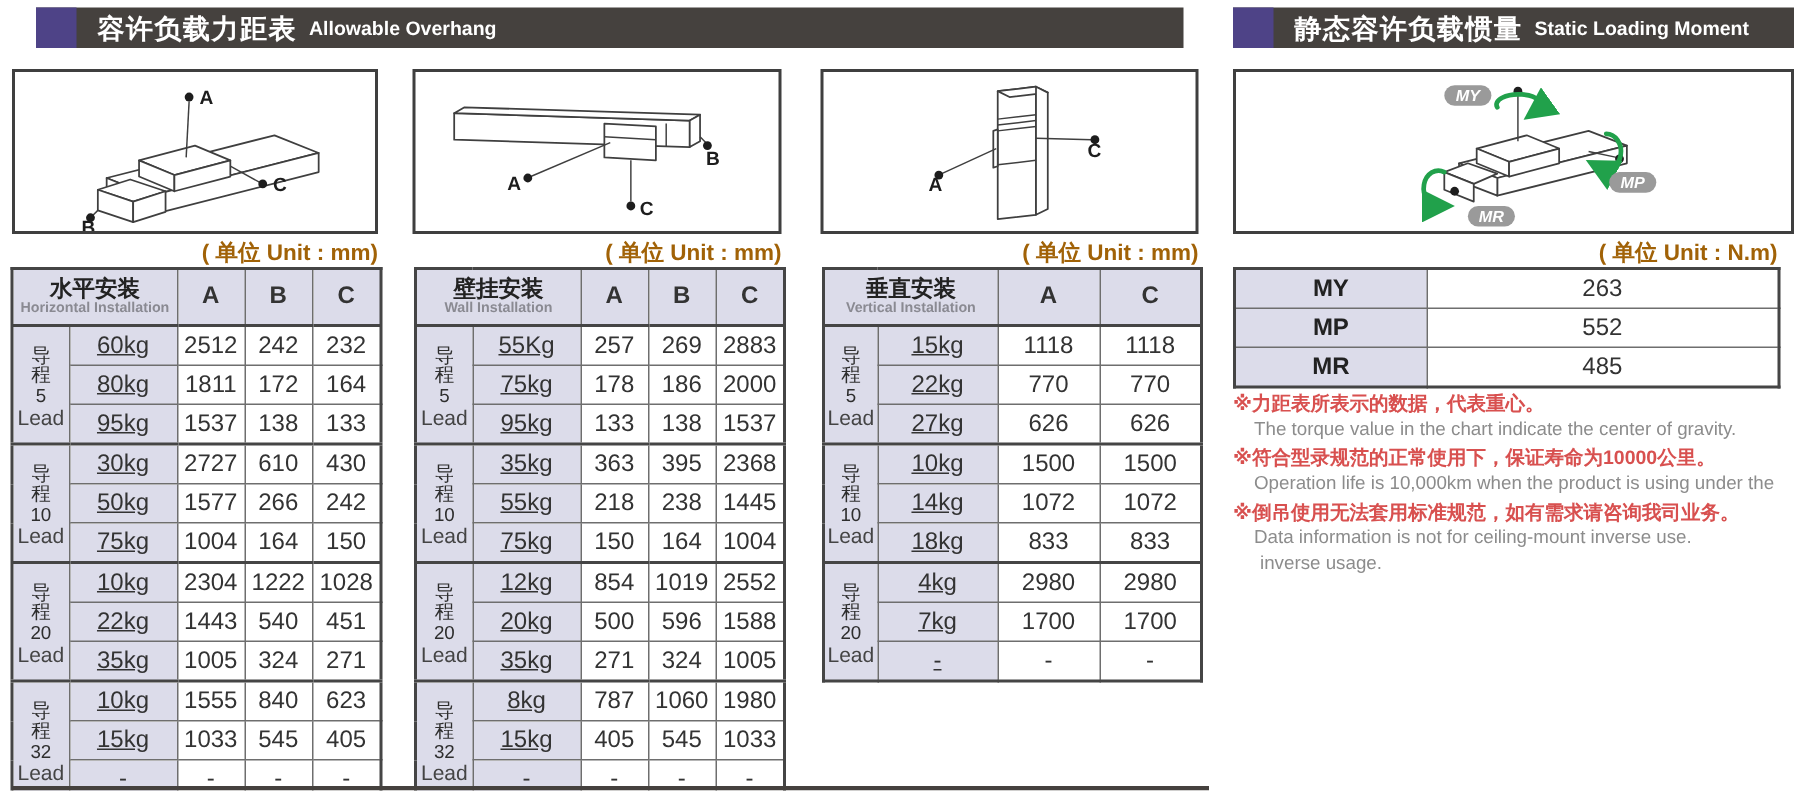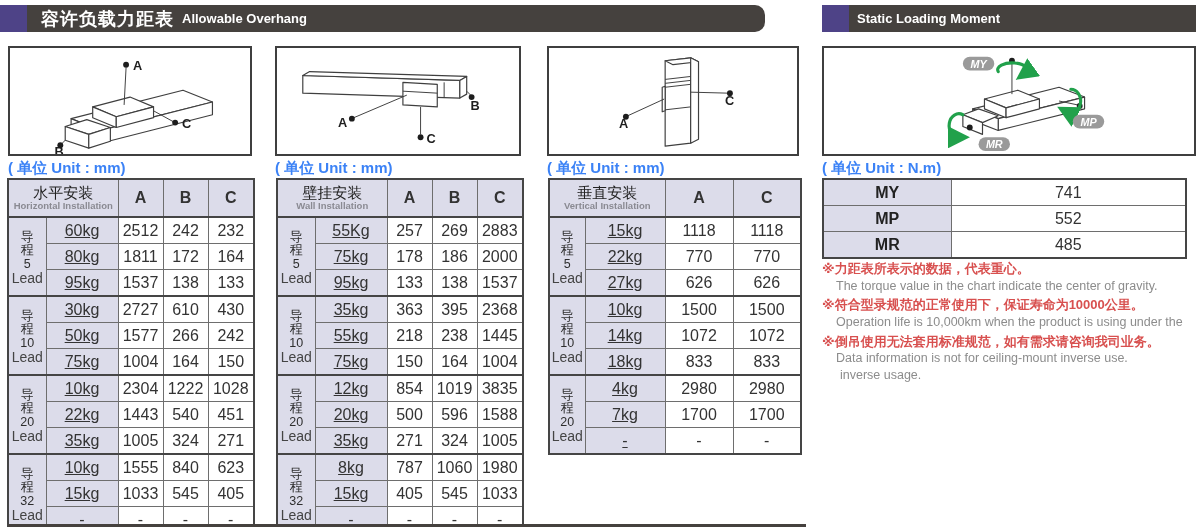--- a/index.html
+++ b/index.html
@@ -2,48 +2,48 @@
 <html style="--purple: #4e4387; --bar_bg: #45413e; --header_cell_bg: #dcdcea; --note_red: #d8504f; --note_gray: #8c8c8c; --green: #21a14b;"><head>
 <meta charset="utf-8">
 <style>
   html,body{margin:0;padding:0;background:#fff;}
   body{width:1200px;height:527px;position:relative;overflow:hidden;
        font-family:"Liberation Sans","DejaVu Sans",sans-serif;color:#333;}
 
   
   .bar{position:absolute;top:5px;height:27px;background:var(--bar_bg,#45413e);
        display:flex;align-items:center;color:#fff;}
-  .bar-left{left:0;width:765px;border-radius:10px;}
+  .bar-left{left:24px;width:765px;}
   .bar-right{left:822px;width:374px;}
   .bar .sq{width:27px;height:27px;background:var(--purple,#4e4387);flex:0 0 auto;}
   .bar .tzh{font-size:18px;font-weight:bold;letter-spacing:1px;margin-left:14px;white-space:nowrap;}
   .bar .ten{font-size:13px;font-weight:bold;margin-left:8px;white-space:nowrap;}
 
   
   .diagram-box{position:absolute;top:46px;height:110px;border:2px solid #3f3f3f;
                background:#fff;box-sizing:border-box;}
   .db1{left:8px;width:244px;} .db2{left:275px;width:246px;}
   .db3{left:547px;width:252px;} .db4{left:822px;width:374px;}
   .diagram-box svg{display:block;width:100%;height:100%;}
 
   
   .unit-label{position:absolute;top:159px;height:17px;font-size:15px;font-weight:600;
-              color:#3b82f6;text-align:left;white-space:nowrap;}
+              color:#a16207;text-align:right;white-space:nowrap;}
   .u1{left:8px;width:244px;} .u2{left:275px;width:246px;}
   .u3{left:547px;width:252px;} .u4{left:822px;width:363px;}
 
   
   table{border-collapse:collapse;table-layout:fixed;position:absolute;background:#fff;}
   .dtable{border:2px solid #454545;}
   .dtable th,.dtable td{border:1px solid #6e6e6e;padding:0;text-align:center;
                         vertical-align:middle;overflow:hidden;}
   .dtable th{border-bottom:2px solid #454545;background:var(--header_cell_bg,#dcdcea);height:36px;}
   .dtable td{height:25px;font-size:16px;color:#333;}
   tr.gt td{border-top:2px solid #454545;}
-  .namecell .tzh{font-size:15px;font-weight:normal;color:#222;line-height:1.1;}
+  .namecell .tzh{font-size:15px;font-weight:bold;color:#222;line-height:1.1;}
   .namecell .ten{font-size:9.5px;color:#8a8a92;line-height:1.1;}
   .colhead{font-size:16px;font-weight:600;color:#333;}
   .leadcell,.wcell{background:var(--header_cell_bg,#dcdcea);}
   .wcell{font-size:15px;color:#2e2e2e;text-decoration:underline;}
   .leadcell{line-height:1.02;padding:1px 0;}
   .leadcell .lz{width:15px;margin:2px auto;word-break:break-all;font-size:13px;color:#2e2e2e;}
   .leadcell .ln{font-size:12.5px;color:#2e2e2e;}
   .leadcell .le{font-size:14px;color:#444;}
   .t1{left:7px;top:178px;width:246px;}
   .t2{left:276px;top:178px;width:246px;}
@@ -74,20 +74,21 @@
 </head>
 <body>
 
 <div class="bar bar-left">
   <div class="sq"></div>
   <div class="tzh">容许负载力距表</div>
   <div class="ten">Allowable Overhang</div>
 </div>
 <div class="bar bar-right">
   <div class="sq"></div>
+  <div class="tzh">静态容许负载惯量</div>
   <div class="ten">Static Loading Moment</div>
 </div>
 
 <div class="diagram-box db1">
   <svg viewBox="0 0 244 108">
     <polygon class="ln-art" points="62,72 176,43 206,55 92,84"></polygon>
     <polygon class="ln-art" points="92,84 206,55 206,68 92,97"></polygon>
     <polygon class="ln-art" points="62,72 92,84 92,97 62,85"></polygon>
     <polygon class="ln-art" points="56,80 78,73 102,81 80,88"></polygon>
     <polygon class="ln-art" points="56,80 80,88 80,102 56,94"></polygon>
@@ -366,21 +367,21 @@
     </tr>
     <tr class="gt">
       <td class="leadcell" rowspan="3">
         <div class="lz">导程</div>
         <div class="ln">20</div>
         <div class="le">Lead</div>
       </td>
       <td class="wcell">12kg</td>
       <td>854</td>
       <td>1019</td>
-      <td>3835</td>
+      <td>2552</td>
     </tr>
     <tr>
       <td class="wcell">20kg</td>
       <td>500</td>
       <td>596</td>
       <td>1588</td>
     </tr>
     <tr>
       <td class="wcell">35kg</td>
       <td>271</td>
@@ -495,21 +496,21 @@
 </table>
 
 <table class="dtable tm">
   <colgroup>
       <col style="width:128px">
       <col style="width:235px">
     </colgroup>
   <tbody>
     <tr>
       <td class="mlabel">MY</td>
-      <td>741</td>
+      <td>263</td>
     </tr>
     <tr>
       <td class="mlabel">MP</td>
       <td>552</td>
     </tr>
     <tr>
       <td class="mlabel">MR</td>
       <td>485</td>
     </tr>
   </tbody>

